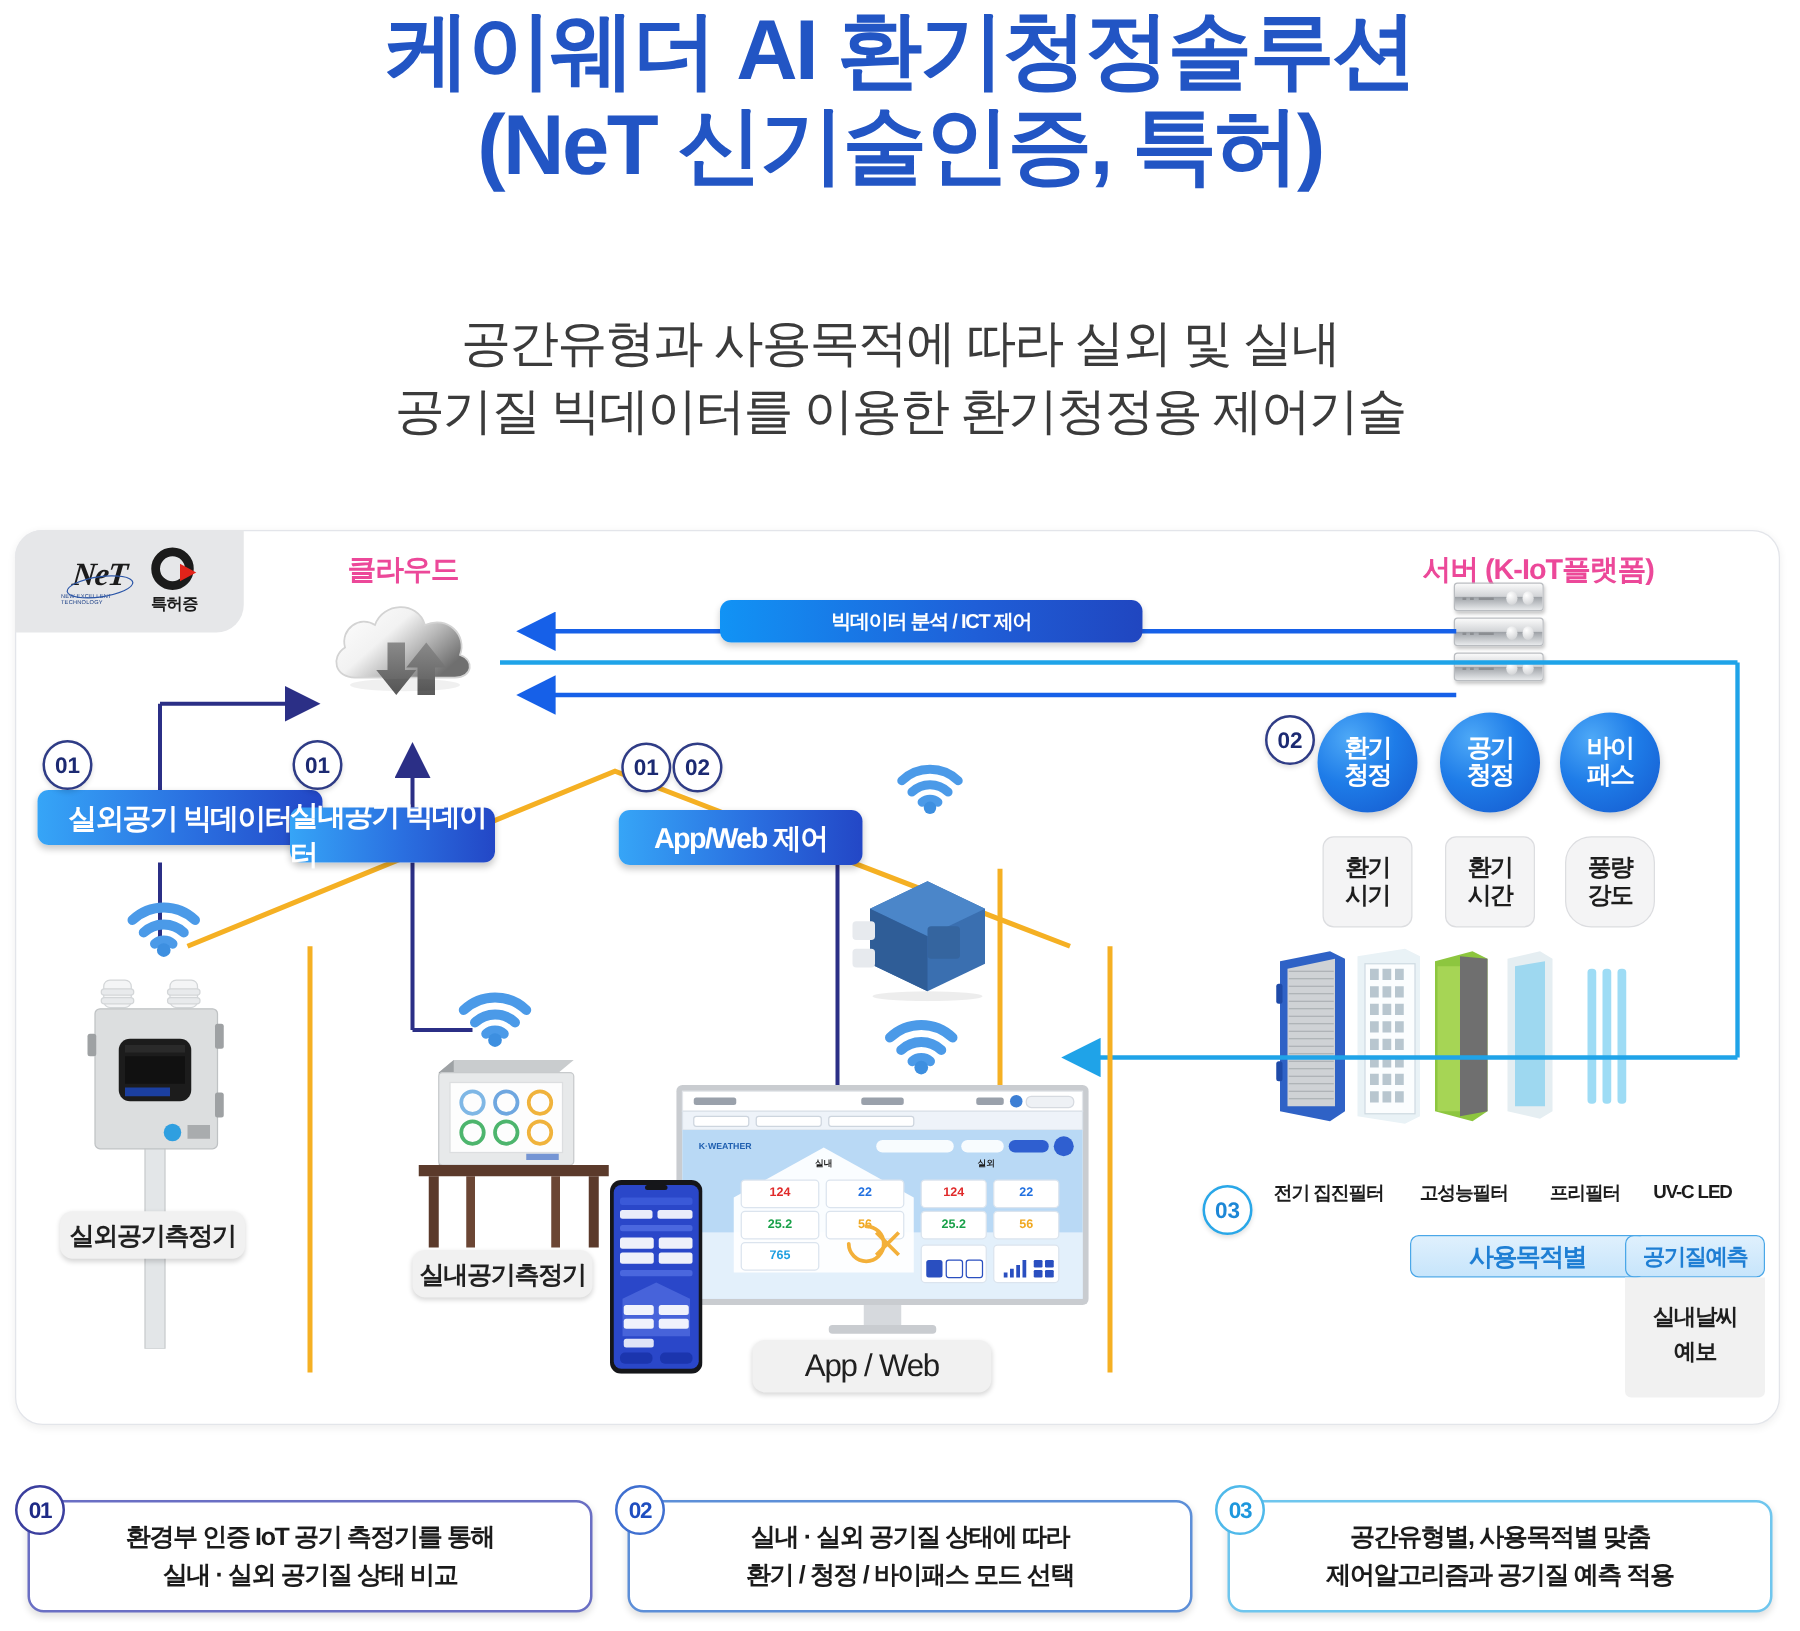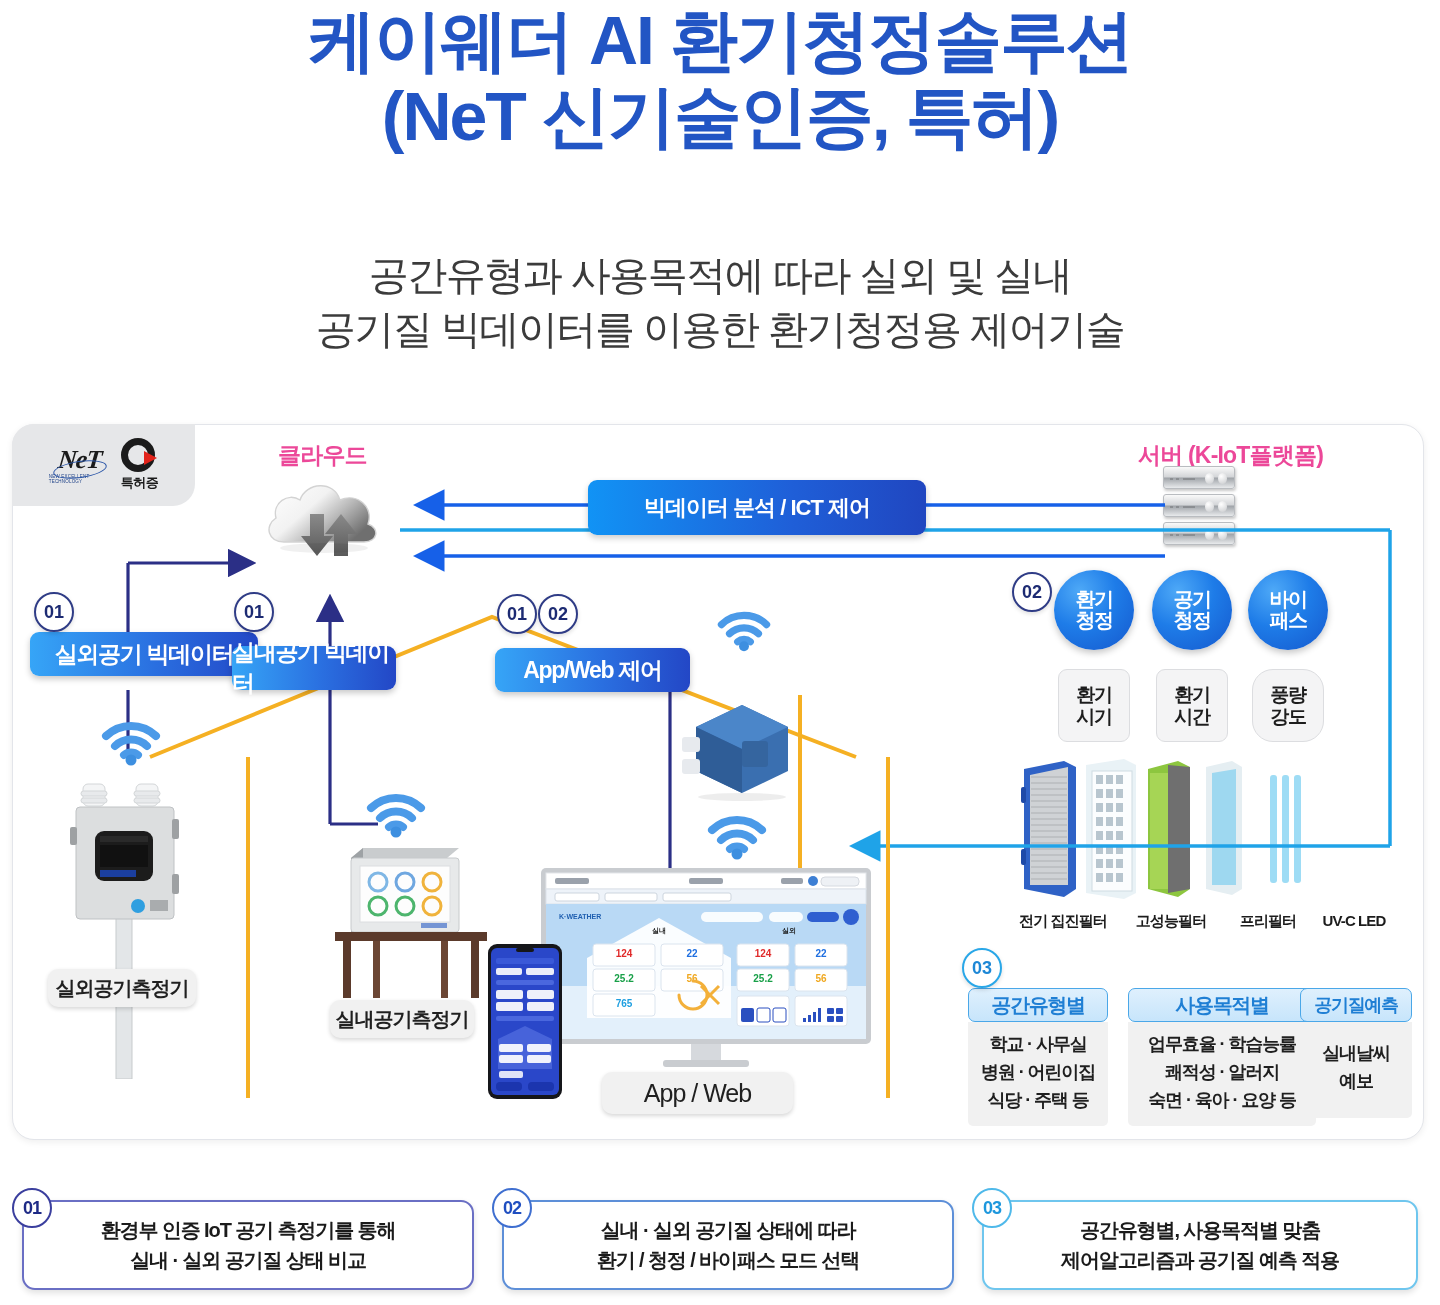--- a/index.html
+++ b/index.html
@@ -102,24 +102,24 @@
   }
   .server .bar i.d1{ left:41px; } .server .bar i.d2{ left:54px; }
   .server .bar u {
     position:absolute; height:2px; background:#8b8e92; top:11px;
   }
   .server .bar u.l1{ left:6px; width:3px; } .server .bar u.l2{ left:12px; width:3px; }
   .server .bar u.l3{ left:19px; width:12px; }
 
   
   .banner {
-    position:absolute; left:588px; top:480px; width:338px; height:55px;
+    position:absolute; left:576px; top:480px; width:338px; height:34px;
     border-radius: 9px;
     background: linear-gradient(90deg,#1193f5 0%,#1f5fd8 60%, #2046c0 100%);
-    color:#fff; font-size:22px; font-weight:700; letter-spacing:-1px;
+    color:#fff; font-size:16px; font-weight:700; letter-spacing:-1px;
     display:flex; align-items:center; justify-content:center;
     box-shadow: 0 3px 6px rgba(0,0,0,.2);
     z-index: 5;
   }
 
   
   .tag {
     position:absolute; height:44px; border-radius:9px;
     background: linear-gradient(90deg,#36a5f7 0%, #2a6fe0 55%, #2347c6 100%);
     color:#fff; font-size:23px; font-weight:700; letter-spacing:-1.3px;
@@ -172,20 +172,21 @@
     display:flex; align-items:center; justify-content:center; text-align:center;
     white-space: pre-line;
     z-index:5;
   }
 
   
   .filter { position:absolute; }
   .filter-cap {
     position:absolute; font-size:15px; font-weight:700; color:#1c1c1c; letter-spacing:-.9px;
     text-align:center;
+    margin-top:33px;
   }
 
   
   .catbox { position:absolute; }
   .cathead {
     width:100%; height:34px; border-radius:7px;
     background: linear-gradient(180deg,#dff0fd 0%, #c7e5fb 100%);
     border:1.5px solid #4aa7e8;
     color:#1f7fd4; font-size:20px; font-weight:800; letter-spacing:-1.3px;
     display:flex; align-items:center; justify-content:center;
@@ -635,31 +636,22 @@
       </g>
     </svg>
   </div>
   <div class="filter-cap" style="left:1003px; top:912px; width:120px;">전기 집진필터</div>
   <div class="filter-cap" style="left:1117px; top:912px; width:108px;">고성능필터</div>
   <div class="filter-cap" style="left:1222px; top:912px; width:92px;">프리필터</div>
   <div class="filter-cap" style="left:1308px; top:912px; width:92px;">UV-C LED</div>
 
   <div class="step cy" style="left:962px; top:948px;">03</div>
 
-  <div class="catbox" style="left:968px; top:988px; width:140px;">
-    <div class="cathead">공간유형별</div>
-    <div class="catbody">학교 · 사무실
-병원 · 어린이집
-식당 · 주택 등</div>
-  </div>
   <div class="catbox" style="left:1128px; top:988px; width:188px;">
     <div class="cathead">사용목적별</div>
-    <div class="catbody">업무효율 · 학습능률
-쾌적성 · 알러지
-숙면 · 육아 · 요양 등</div>
   </div>
   <div class="catbox" style="left:1300px; top:988px; width:112px;">
     <div class="cathead" style="font-size:18px;">공기질예측</div>
     <div class="catbody" style="padding-top:18px; padding-bottom:22px;">실내날씨
 예보</div>
   </div>
 
   <div class="legend" id="lg1">
     <span class="num">01</span>
     <span>환경부 인증 IoT 공기 측정기를 통해

